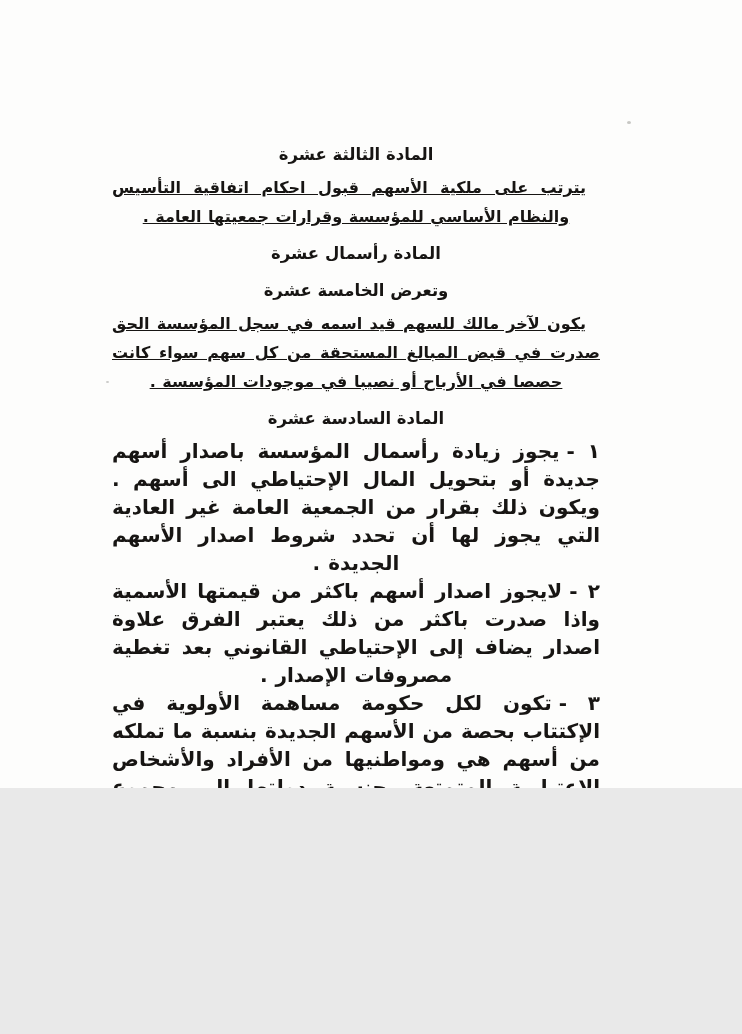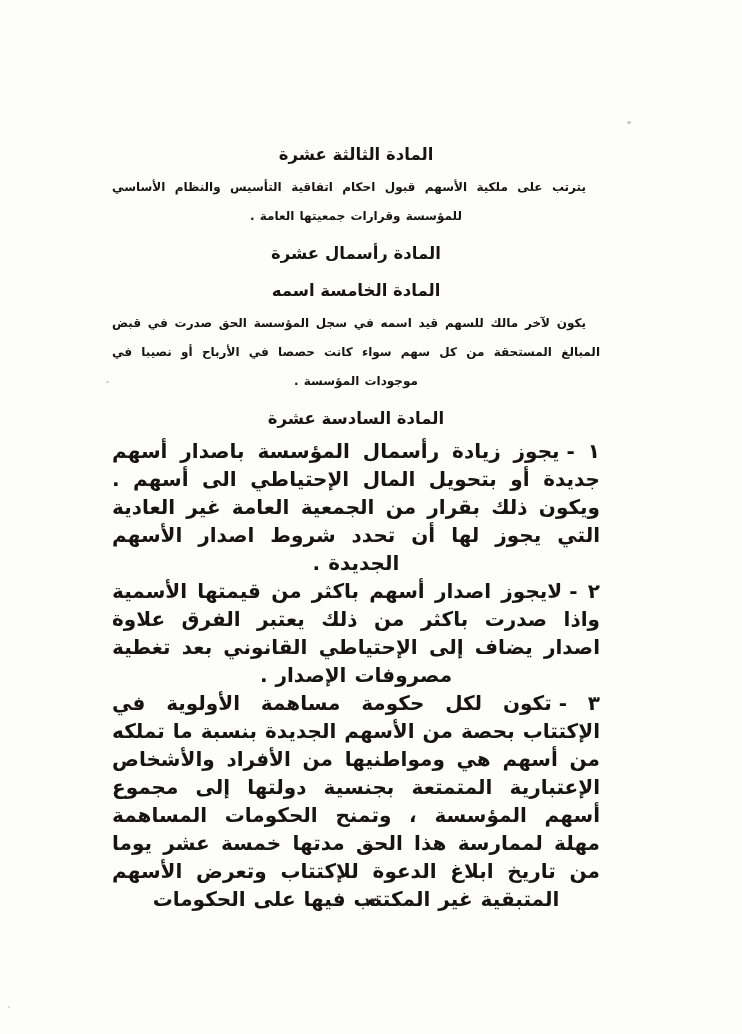--- a/index.html
+++ b/index.html
@@ -3,21 +3,21 @@
 <meta charset="utf-8">
 <style>
   html,body{margin:0;padding:0;}
   body{
     background:#e9e9e9;
     font-family:"DejaVu Sans",sans-serif;
   }
   .scan-page{
     position:relative;
     width:742px;
-    height:1034px;
+    height:788px;
     margin:0 auto;
     background:#fdfdfc;
     color:#171513;
     overflow:hidden;
     direction:rtl;
   }
   .content{
     position:absolute;
     top:132px;
     right:142px;
@@ -29,27 +29,28 @@
     padding:0;
     font-size:16.5px;
     line-height:29px;
     font-weight:700;
     text-align:center;
     letter-spacing:0;
   }
   p.para{
     margin:4px 0 0 0;
     padding:0;
-    font-size:12px;
+    font-size:16px;
     font-weight:700;
     line-height:29px;
     text-align:justify;
     text-align-last:center;
     text-indent:14px;
     word-spacing:1px;
+    text-decoration:underline;
   }
   p.item{
     margin:0;
     padding:0;
     font-size:20px;
     font-weight:700;
     line-height:28px;
     text-align:justify;
     text-align-last:center;
     text-indent:0;
@@ -87,21 +88,21 @@
     <section class="article">
       <h2 class="article-heading">المادة الثالثة عشرة</h2>
       <p class="para">يترتب على ملكية الأسهم قبول احكام اتفاقية التأسيس والنظام الأساسي للمؤسسة وقرارات جمعيتها العامة .</p>
     </section>
 
     <section class="article">
       <h2 class="article-heading">المادة رأسمال عشرة</h2>
     </section>
 
     <section class="article">
-      <h2 class="article-heading">المادة الخامسة اسمه</h2>
+      <h2 class="article-heading">وتعرض الخامسة عشرة</h2>
       <p class="para">يكون لآخر مالك للسهم قيد اسمه في سجل المؤسسة الحق صدرت في قبض المبالغ المستحقة من كل سهم سواء كانت حصصا في الأرباح أو نصيبا في موجودات المؤسسة .</p>
     </section>
 
     <section class="article">
       <h2 class="article-heading">المادة السادسة عشرة</h2>
 
       <div class="items-block">
         <p class="item">
           <span class="item-marker">١ -</span><span>يجوز زيادة رأسمال المؤسسة باصدار أسهم جديدة أو بتحويل المال الإحتياطي الى أسهم . ويكون ذلك بقرار من الجمعية العامة غير العادية التي يجوز لها أن تحدد شروط اصدار الأسهم الجديدة .</span>
         </p>

